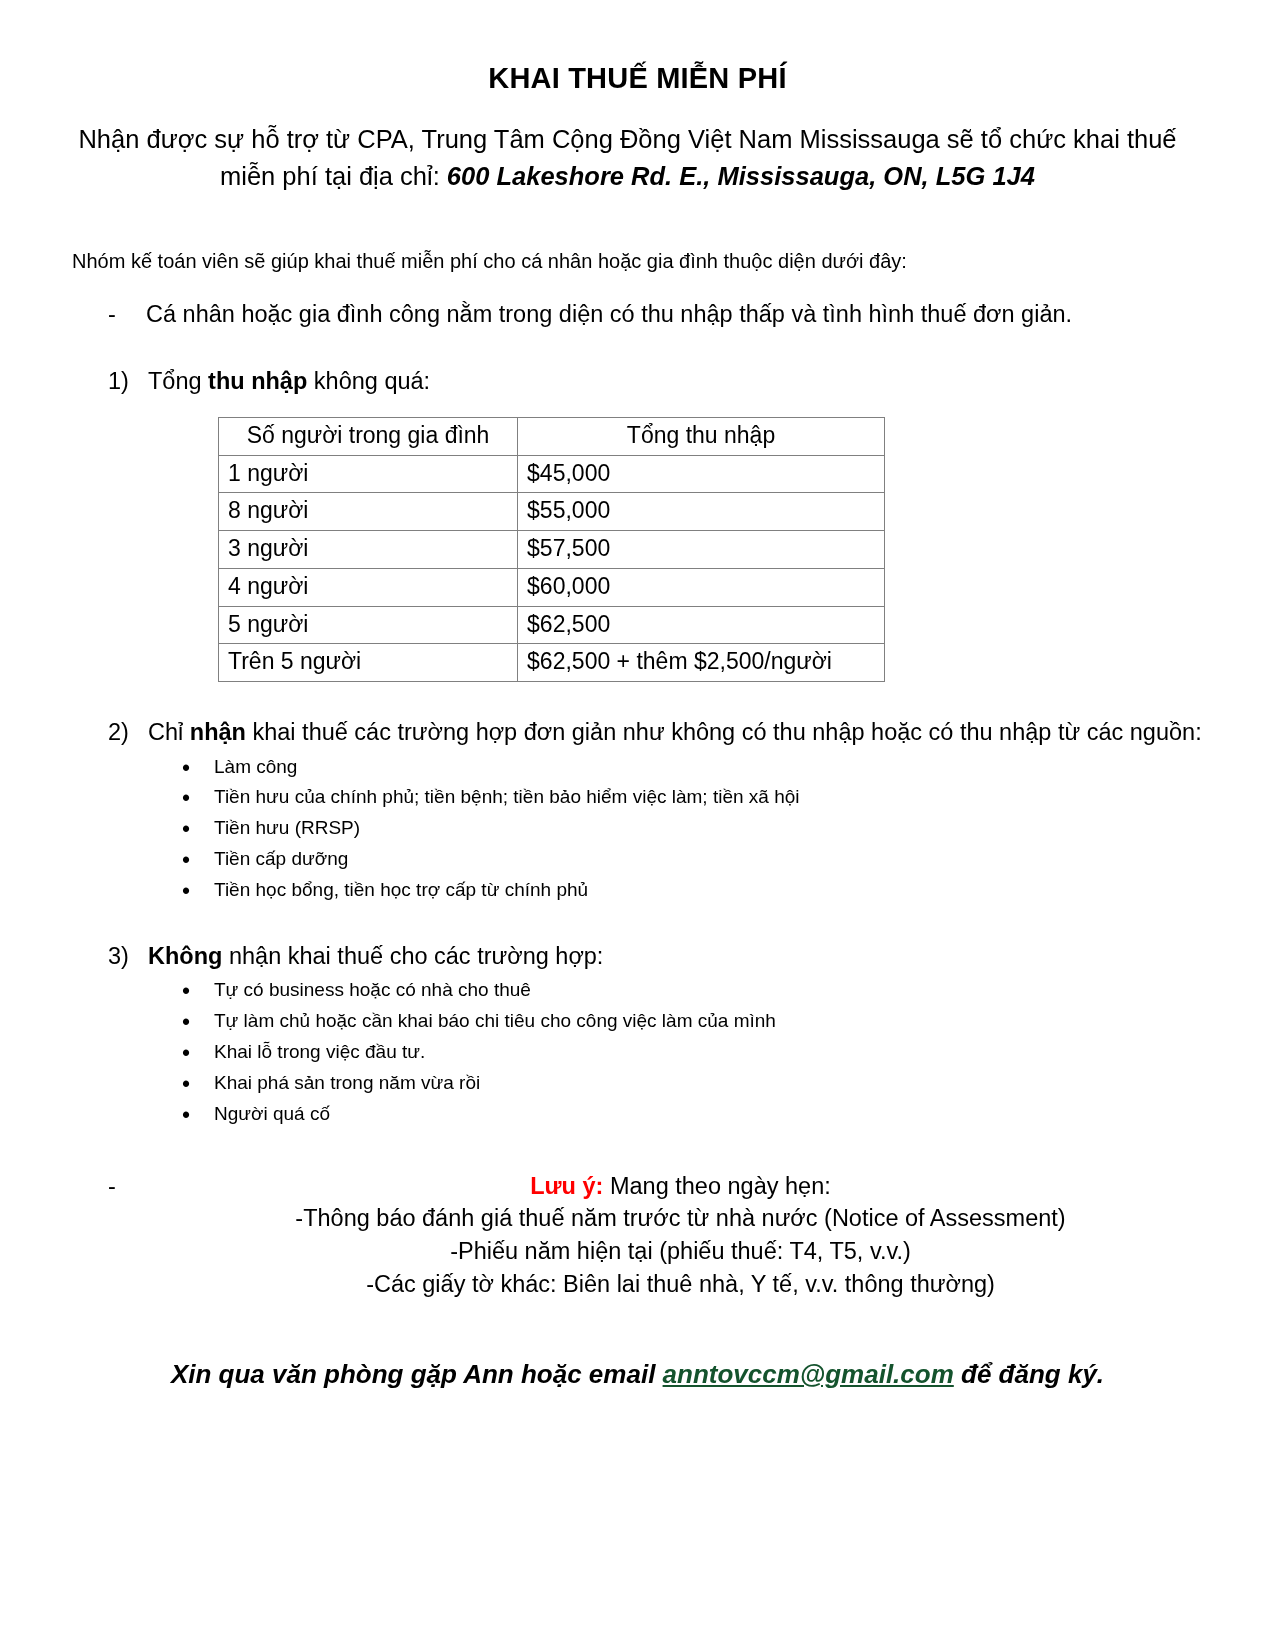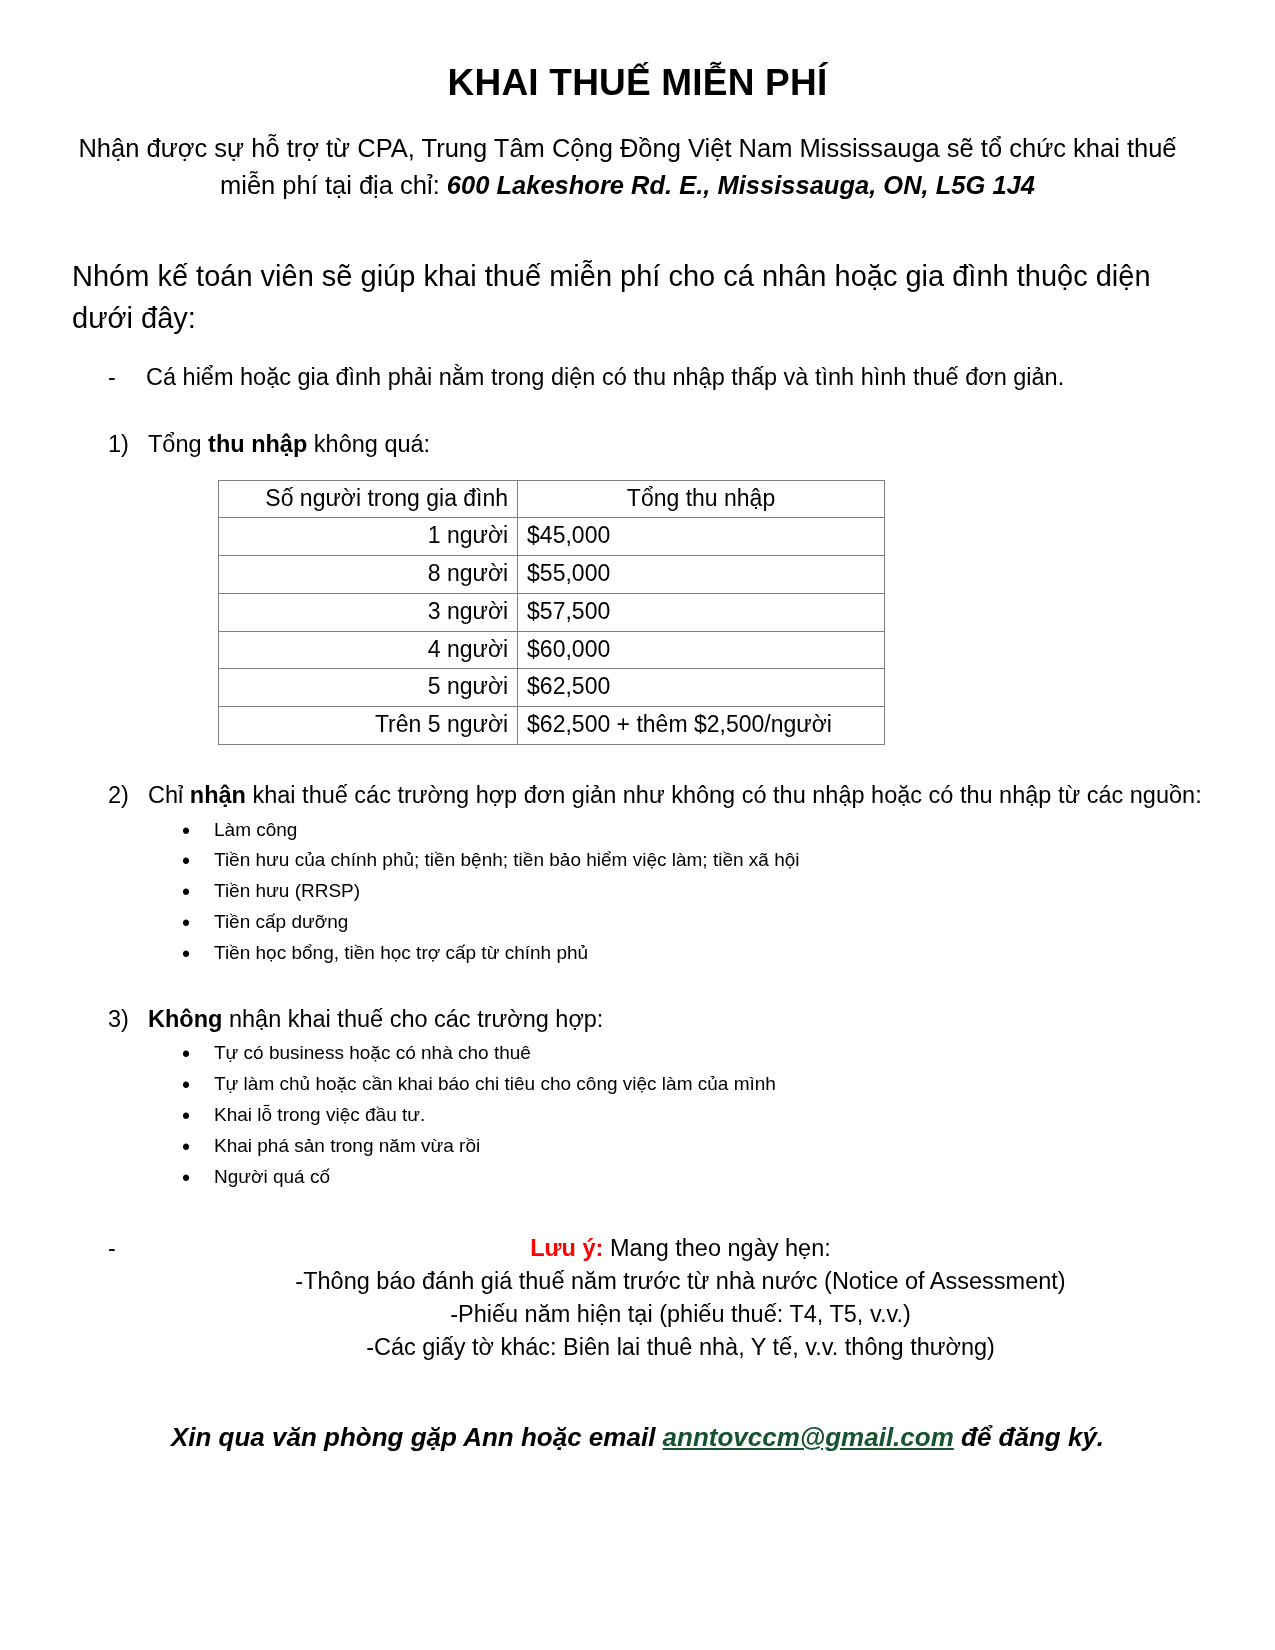--- a/index.html
+++ b/index.html
@@ -19,21 +19,21 @@
     width: 1275px;
     height: 1650px;
     box-sizing: border-box;
     padding: 0;
     overflow: hidden;
   }
 
   
   .doc-title {
     text-align: center;
-    font-size: 37px;
+    font-size: 29px;
     font-weight: bold;
     letter-spacing: 0.2px;
     margin: 0;
     padding-top: 62px;
   }
 
   
   .intro {
     margin: 0;
     padding: 26px 74px 0 54px;
@@ -43,21 +43,21 @@
   }
   .intro .addr {
     font-style: italic;
     font-weight: bold;
   }
 
   
   .lead {
     margin: 0;
     padding: 52px 60px 0 72px;
-    font-size: 29px;
+    font-size: 20px;
     line-height: 1.42;
   }
 
   
   .dash-row {
     display: flex;
     padding: 22px 60px 0 108px;
     font-size: 23.5px;
     line-height: 1.42;
   }
@@ -96,21 +96,21 @@
   table.income-table th {
     border: 1px solid #808080;
     padding: 3px 9px 5px 9px;
     line-height: 1.25;
     font-weight: normal;
     height: 28px;
     vertical-align: middle;
   }
   table.income-table th { text-align: center; }
   table.income-table td { text-align: left; }
-  table.income-table .c-people { width: 300px; text-align: right; }
+  table.income-table .c-people { width: 300px; }
   table.income-table .c-income { width: 367px; }
 
   
   ul.bullets {
     list-style: none;
     margin: 0;
     padding: 4px 40px 0 178px;
     font-size: 19px;
   }
   ul.bullets li {
@@ -164,21 +164,21 @@
 <div class="page">
 
   <h1 class="doc-title">KHAI THUẾ MIỄN PHÍ</h1>
 
   <p class="intro"><span>Nhận được sự hỗ trợ từ CPA, Trung Tâm Cộng Đồng Việt Nam Mississauga sẽ tổ chức khai thuế miễn phí tại địa chỉ: </span><span class="addr">600 Lakeshore Rd. E., Mississauga, ON, L5G 1J4</span></p>
 
   <p class="lead">Nhóm kế toán viên sẽ giúp khai thuế miễn phí cho cá nhân hoặc gia đình thuộc diện dưới đây:</p>
 
   <div class="dash-row">
     <span class="mark">-</span>
-    <span class="body">Cá hiểm hoặc gia đình phải nằm trong diện có thu nhập thấp và tình hình thuế đơn giản.</span>
+    <span class="body">Cá nhân hoặc gia đình công nằm trong diện có thu nhập thấp và tình hình thuế đơn giản.</span>
   </div>
 
   <div class="num-item sp1">
     <span class="num">1)</span>
     <span class="body"><span>Tổng </span><b>thu nhập</b><span> không quá:</span></span>
   </div>
 
   <div class="income-table-wrap">
     <table class="income-table">
       <thead>

